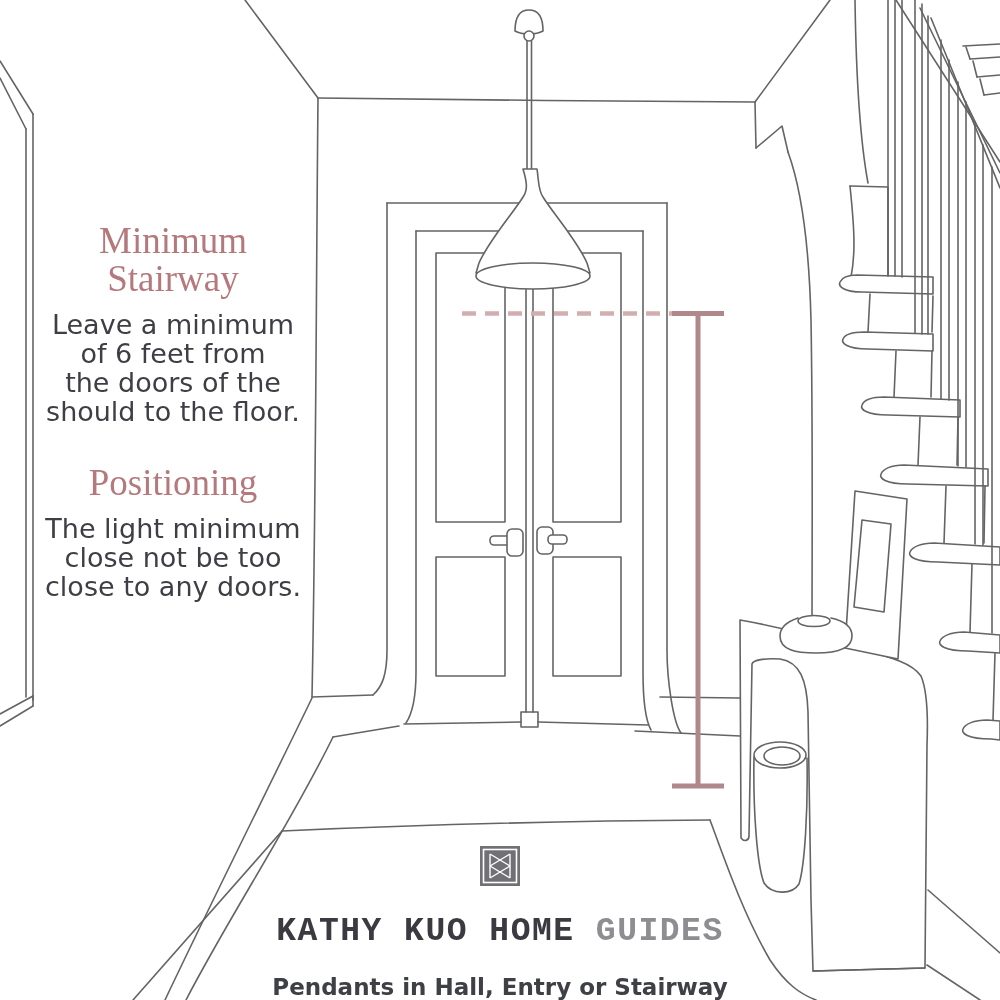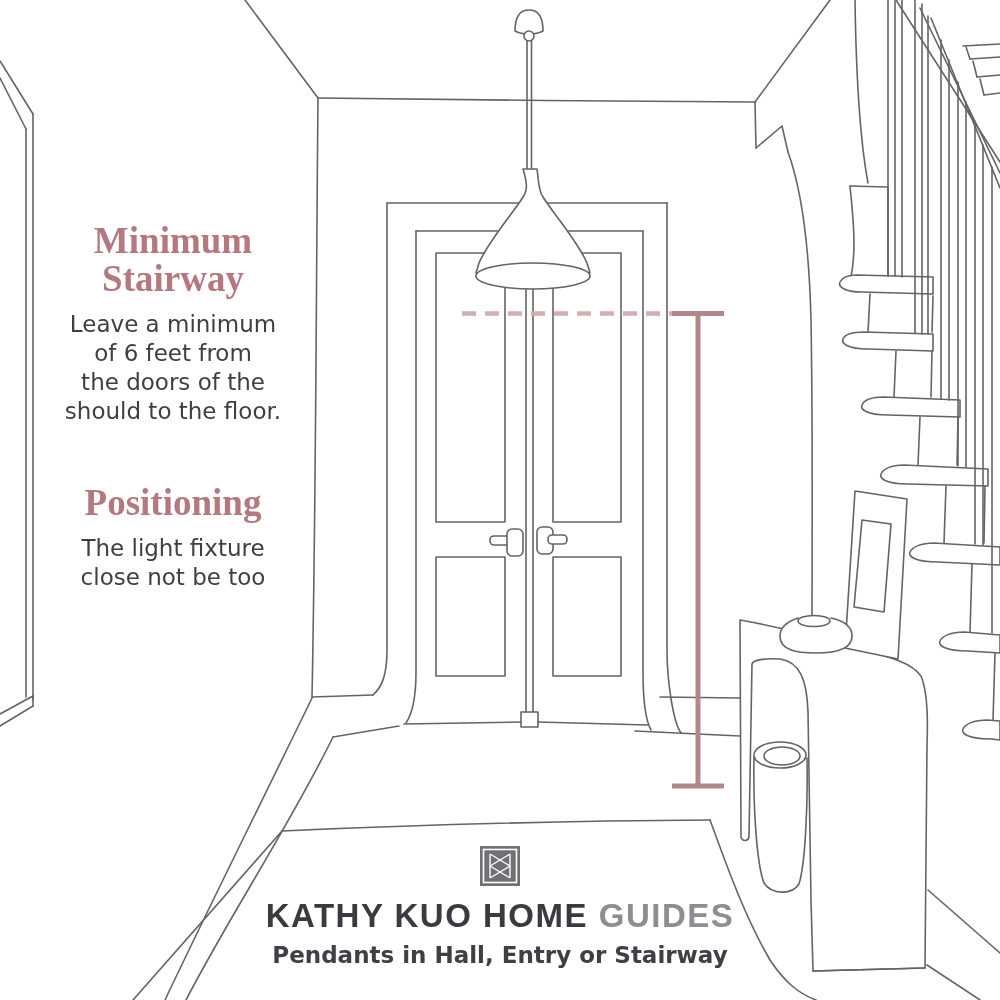--- a/index.html
+++ b/index.html
@@ -3,31 +3,31 @@
 <meta charset="utf-8">
 <style>
   html,body{margin:0;padding:0;}
   .canvas{
     position:relative;width:1000px;height:1000px;background:#ffffff;
     overflow:hidden;font-family:"Liberation Sans",sans-serif;
   }
   .canvas svg.scene{position:absolute;left:0;top:0;}
   .note{position:absolute;width:290px;text-align:center;}
   .note-1{left:28px;top:222px;}
-  .note-2{left:28px;top:484px;}
+  .note-2{left:28px;top:464px;}
   .note-title{font-family:"Liberation Serif","DejaVu Serif",serif;
-    font-size:37px;line-height:38px;color:#b5797d;font-weight:700;}
+    font-size:37px;line-height:38px;color:#b5797d;font-weight:400;}
   .note-body{margin-top:12px;font-family:"DejaVu Sans",sans-serif;
-    font-size:23px;line-height:29px;color:#3e3e44;}
+    font-size:27px;line-height:29px;color:#3e3e44;}
   .footer{position:absolute;left:0;top:840px;width:1000px;text-align:center;}
   .footer .logo{display:inline-block;width:40px;height:40px;margin:6px auto 8px;}
-  .brand-line{font-family:Liberation Sans, sans-serif;
-    font-weight:700;font-size:33px;line-height:36px;letter-spacing:1.5px;color:#3a3a40;}
+  .brand-line{font-family:Liberation Mono, monospace;
+    font-weight:700;font-size:33px;line-height:36px;letter-spacing:1.5px;color:#3a3a40;margin-top:16px;}
   .brand-suffix{color:#8d8d92;font-weight:700;}
-  .subtitle{margin-top:8px;font-family:"DejaVu Sans",sans-serif;
+  .subtitle{margin-top:24px;font-family:"DejaVu Sans",sans-serif;
     font-weight:bold;font-size:23px;color:#3e4045;letter-spacing:0px;}
 </style>
 </head>
 <body>
 
 <div class="canvas">
 
   <svg class="scene" width="1000" height="1000" viewBox="0 0 1000 1000">
     <g stroke="#4f4f4f" stroke-width="1.6" fill="none" stroke-linecap="round" stroke-linejoin="round" opacity="0.88">
 
@@ -194,22 +194,23 @@
       <div>the doors of the</div>
       <div>should to the floor.</div>
     </div>
   </div>
 
   <div class="note note-2">
     <div class="note-title">
       <div>Positioning</div>
     </div>
     <div class="note-body">
-      <div>The light fixture</div>
+      <div>The light minimum</div>
       <div>close not be too</div>
+      <div>close to any doors.</div>
     </div>
   </div>
 
   <div class="footer">
     <svg class="logo" width="40" height="40" viewBox="0 0 40 40">
       <rect x="0" y="0" width="40" height="40" fill="#707075"></rect>
       <rect x="3.5" y="3.5" width="33" height="33" fill="none" stroke="#ffffff" stroke-width="1.6"></rect>
       <g stroke="#ffffff" stroke-width="1.4" fill="none">
         <path d="M10,8 L10,32"></path>
         <path d="M30,8 L30,32"></path>

